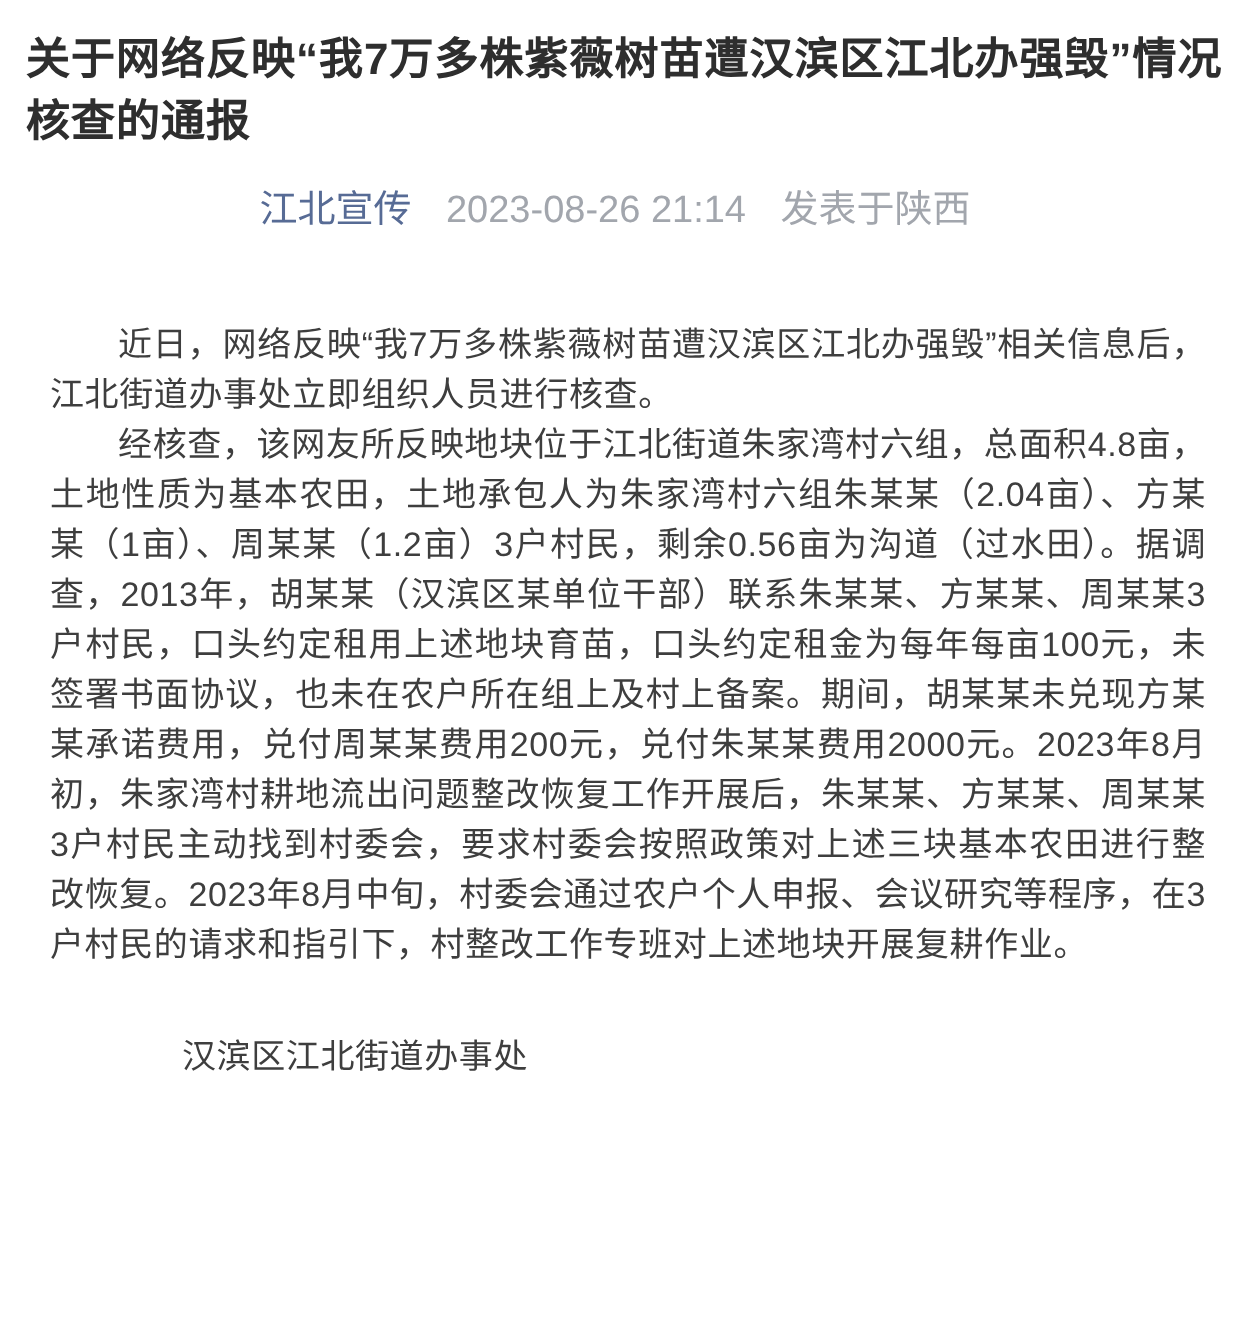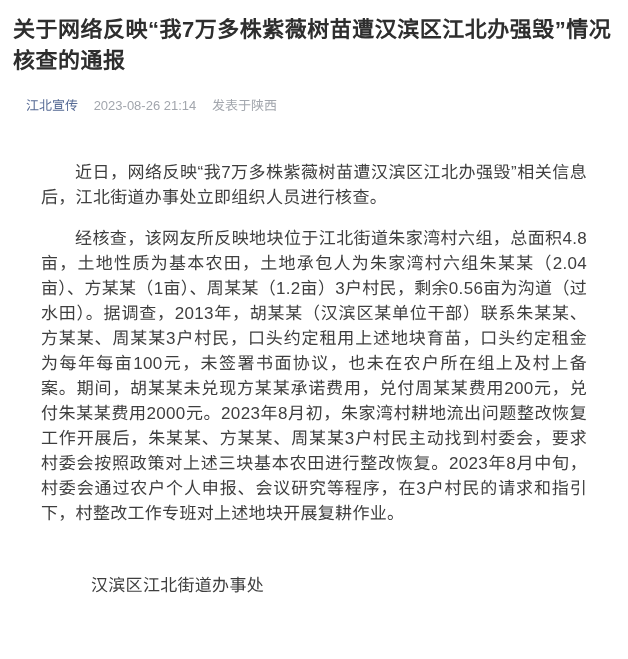--- a/index.html
+++ b/index.html
@@ -17,24 +17,25 @@
   }
   .title {
     margin: 14px 16px 0 13px;
     font-size: 22px;
     line-height: 31px;
     font-weight: 700;
     color: #2e2e2e;
     letter-spacing: 0.5px;
   }
   .byline {
-    margin: 21px 14px 0 26px;
-    font-size: 13px;
+    margin: 21px 14px 0 1px;
+    font-size: 19px;
     line-height: 18px;
     white-space: nowrap;
+    text-align: center;
   }
   .byline .account {
     color: #576b95;
     margin-right: 12px;
     cursor: pointer;
   }
   .byline .time {
     color: #a2a6ad;
     margin-right: 12px;
   }
@@ -43,21 +44,21 @@
   }
   .body-text {
     margin: 45px 25px 0 25px;
     font-size: 17px;
     line-height: 25px;
     color: #3e3e3e;
     text-align: justify;
     letter-spacing: 0.3px;
   }
   .body-text p {
-    margin: 16px;
+    margin: 0;
     text-indent: 2em;
   }
   .signature {
     display: inline-block;
     margin-top: 31px;
     margin-left: 66px;
     text-align: center;
   }
   .signature p {
     margin: 0;

